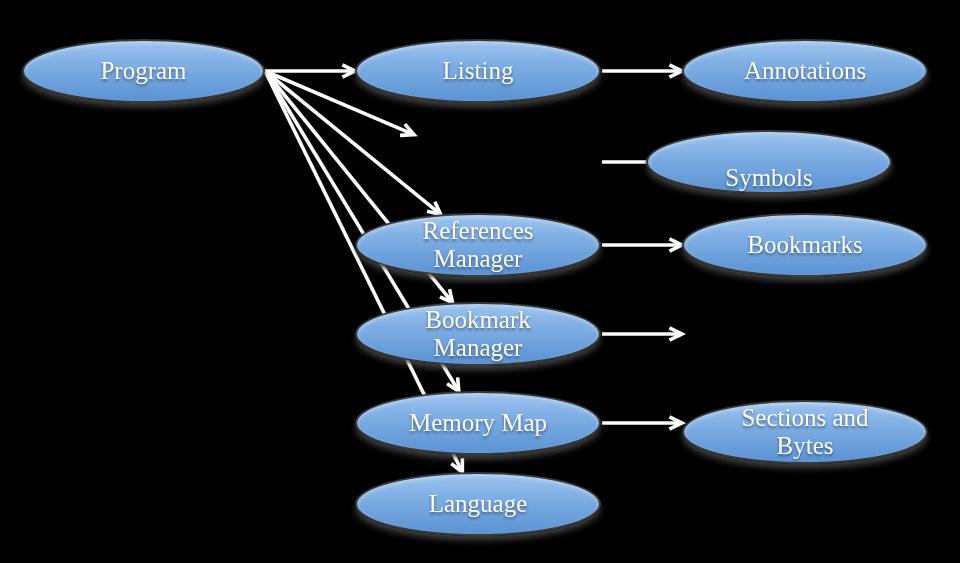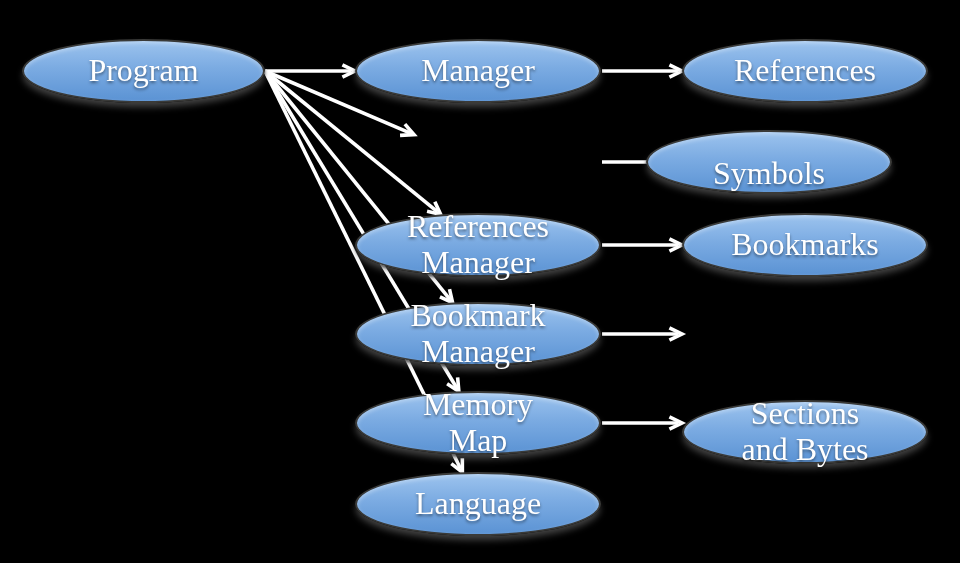--- a/index.html
+++ b/index.html
@@ -17,21 +17,21 @@
     background:linear-gradient(180deg,#9cc3ee 0%,#7babe2 45%,#5b93d4 100%);
     border:2.5px solid #3a3a38;
     box-shadow:0 5px 7px -1px rgba(150,150,150,0.45), 0 2px 3px rgba(0,0,0,0.8),
                inset 0 2px 4px rgba(255,255,255,0.35);
     display:flex;align-items:center;justify-content:center;
     box-sizing:border-box;
     text-align:center;
   }
   .node-label{
     color:var(--text,#fff);
-    font-size:32px;
+    font-size:25px;
     line-height:1.12;
     padding:0 44px;
     text-shadow:0 2px 3px rgba(0,0,0,0.45);
     user-select:none;
   }
   .arrow-line{stroke:var(--arrow,#fff);stroke-width:3.6;fill:none;}
   .arrow-head{stroke:var(--arrow,#fff);stroke-width:3.6;fill:none;stroke-linejoin:miter;}
 </style>
 </head>
 <body>
@@ -80,36 +80,36 @@
       </g>
       <g>
         <line class="arrow-line" x1="602" y1="423" x2="678" y2="423"></line>
         <polyline class="arrow-head" points="669.4168833518116,416.86280394495293 682,423 669.4168833518116,429.13719605504707"></polyline>
       </g>
     </svg>
 <div class="node" style="left: 22px; top: 39px; width: 243px; height: 64px;">
       <span class="node-label">Program</span>
     </div>
     <div class="node" style="left: 355px; top: 39px; width: 246px; height: 64px;">
-      <span class="node-label">Manager</span>
+      <span class="node-label">Listing</span>
     </div>
     <div class="node" style="left: 355px; top: 213px; width: 246px; height: 64px;">
       <span class="node-label">References Manager</span>
     </div>
     <div class="node" style="left: 355px; top: 302px; width: 246px; height: 64px;">
       <span class="node-label">Bookmark Manager</span>
     </div>
     <div class="node" style="left: 355px; top: 472px; width: 246px; height: 64px;">
       <span class="node-label">Language</span>
     </div>
     <div class="node" style="left: 355px; top: 391px; width: 246px; height: 64px;">
       <span class="node-label">Memory Map</span>
     </div>
     <div class="node" style="left: 682px; top: 39px; width: 246px; height: 64px;">
-      <span class="node-label">References</span>
+      <span class="node-label">Annotations</span>
     </div>
     <div class="node" style="left: 646px; top: 130px; width: 246px; height: 64px; align-items: flex-end;">
       <span class="node-label">Symbols</span>
     </div>
     <div class="node" style="left: 682px; top: 213px; width: 246px; height: 64px;">
       <span class="node-label">Bookmarks</span>
     </div>
     <div class="node" style="left: 682px; top: 391px; width: 246px; height: 64px; margin-top: 9px;">
       <span class="node-label">Sections and Bytes</span>
     </div>

